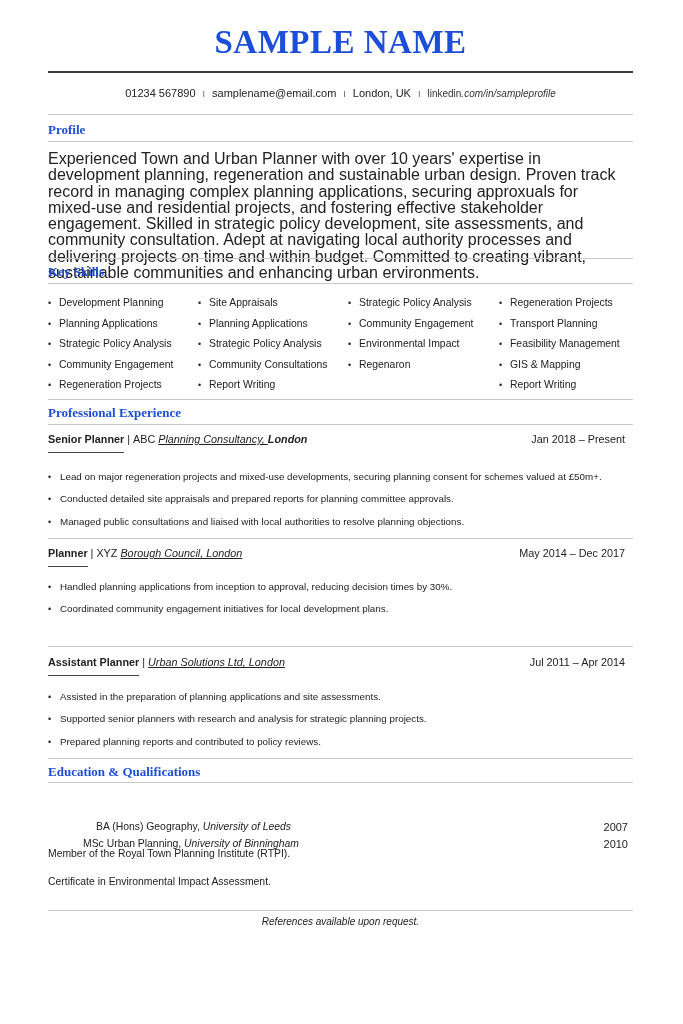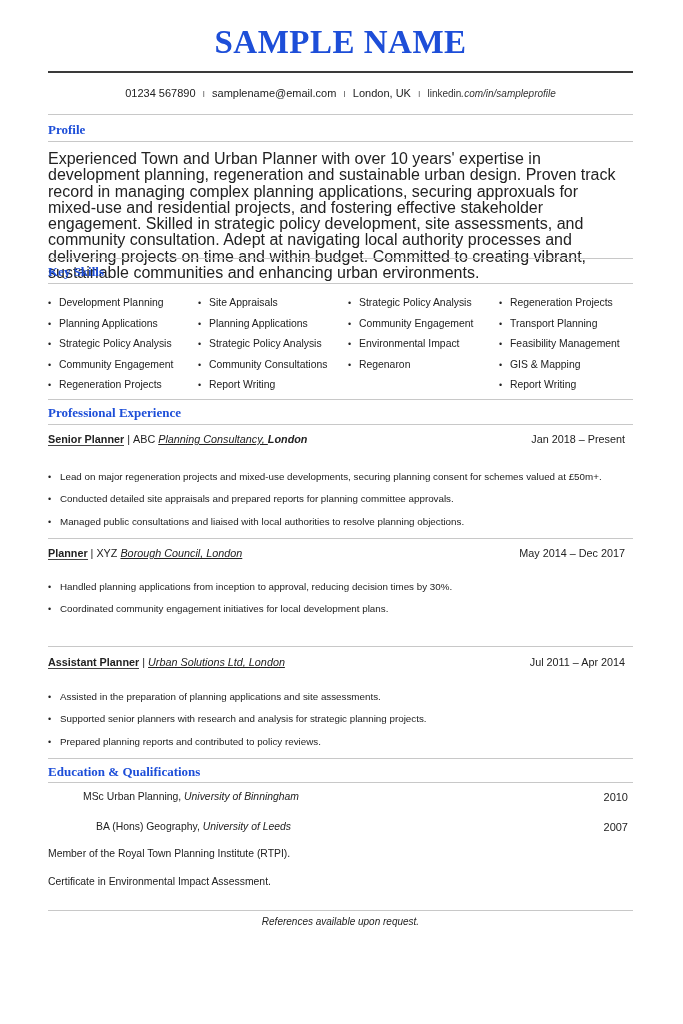--- a/index.html
+++ b/index.html
@@ -37,21 +37,21 @@
   }
 
   .skills { position: absolute; left: 0; top: 293px; width: 585px; }
   .skill-col { position: absolute; top: 0; }
   .skill {
     font-size: 10.4px; line-height: 19.6px; white-space: nowrap; color: #222;
   }
   .skill .bullet { display: inline-block; width: 11px; font-size: 9px; }
 
   .job-head { position: absolute; left: 0; width: 577px; font-size: 10.8px; color: #222; white-space: nowrap; }
-  .job-title { font-weight: 700; border-bottom: 1.5px solid #444; padding-bottom: 0; margin-top: 28px; }
+  .job-title { font-weight: 700; border-bottom: 1.5px solid #444; padding-bottom: 7px; margin-top: 28px; }
   .job-pipe { margin: 0 3px; }
   .job-org i { font-style: italic; text-decoration: underline; }
   .job-org b { font-style: italic; font-weight: 700; }
   .job-date { position: absolute; right: 0; top: 0; }
 
   .bullets { position: absolute; left: 0; width: 585px; }
   .bl { font-size: 9.8px; line-height: 21.4px; color: #222; white-space: nowrap; }
   .bl .bullet { display: inline-block; width: 12px; font-size: 9px; }
 
   .edu-row { position: absolute; left: 0; width: 580px; font-size: 10.4px; color: #222; }
@@ -146,21 +146,21 @@
   <div class="bullets" style="top:686px;">
     <div class="bl"><span class="bullet">•</span><span>Assisted in the preparation of planning applications and site assessments.</span></div>
     <div class="bl"><span class="bullet">•</span><span>Supported senior planners with research and analysis for strategic planning projects.</span></div>
     <div class="bl"><span class="bullet">•</span><span>Prepared planning reports and contributed to policy reviews.</span></div>
   </div>
 
   <div class="rule" style="top:758px;"></div>
   <div class="section-title" style="top:764px;">Education &amp; Qualifications</div>
   <div class="rule" style="top:782px;"></div>
 
-  <div class="edu-row" style="top:791px;padding-left:35px;">
+  <div class="edu-row" style="top:838px;padding-left:35px;">
     <span>MSc Urban Planning, </span><i>University of Binningham</i>
     <span class="edu-year">2010</span>
   </div>
   <div class="edu-row" style="top:821px;padding-left:48px;">
     <span>BA (Hons) Geography, </span><i>University of Leeds</i>
     <span class="edu-year">2007</span>
   </div>
   <div class="edu-row" style="top:848px;">
     <span>Member of the Royal Town Planning Institute (RTPI).</span>
   </div>

